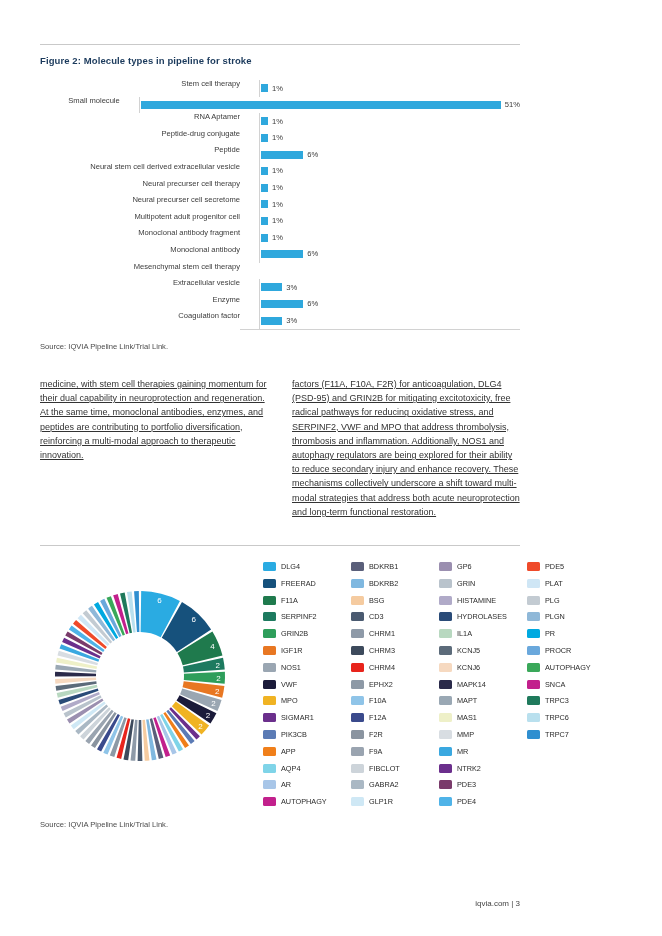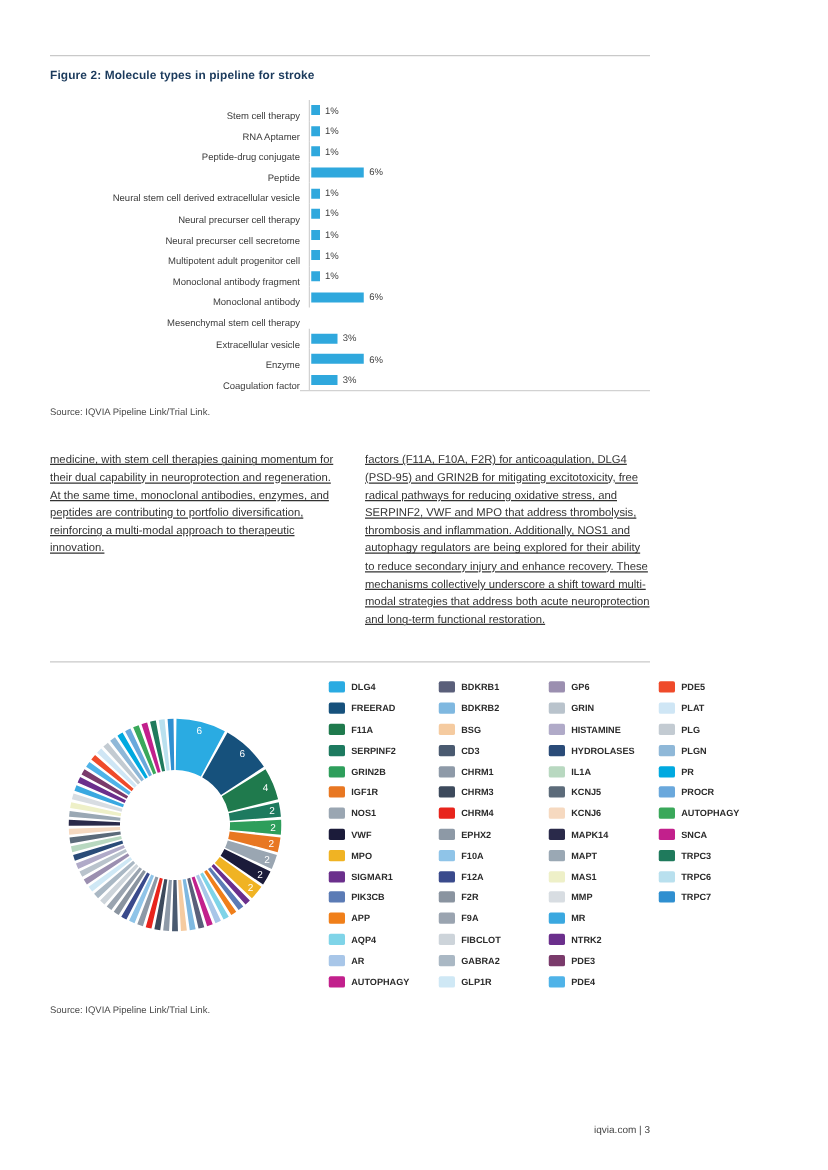--- a/index.html
+++ b/index.html
@@ -34,22 +34,23 @@
     font-weight: bold;
     color: #1b3a5c;
     margin-bottom: 14px;
     letter-spacing: 0.1px;
   }
   .barchart {
     position: relative;
   }
   .bar-row {
     display: flex;
-    align-items: flex-end;
+    align-items: flex-start;
     height: 16.6px;
+    gap: 12px;
   }
   .bar-label {
     width: 200px;
     text-align: right;
     padding-right: 7px;
     font-size: 7.6px;
     color: #3b3b3b;
     white-space: nowrap;
     line-height: 1;
   }
@@ -129,21 +130,20 @@
     width: 13px;
     height: 9px;
     border-radius: 1.5px;
     margin-right: 5px;
     flex: none;
   }
   .legend-text {
     font-size: 7.3px;
     color: #2b2b2b;
     white-space: nowrap;
-    font-weight: bold;
   }
 
   .footer {
     position: absolute;
     right: 40px;
     bottom: 28px;
     font-size: 8px;
     color: #444444;
   }
   .fig3-source {
@@ -157,20 +157,27 @@
 
   <div class="fig2-wrap">
     <div class="rule-top"></div>
     <div class="fig-title">Figure 2: Molecule types in pipeline for stroke</div>
     <div class="barchart" id="barchart">
         <div class="bar-row">
           <div class="bar-label">Stem cell therapy</div>
           <div class="bar-area">
             <div class="bar" style="width: 7.05882px; background: rgb(47, 168, 221);"></div>
             <span class="bar-val">1%</span>
+          </div>
+        </div>
+        <div class="bar-row">
+          <div class="bar-label">Small molecule</div>
+          <div class="bar-area">
+            <div class="bar" style="width: 360px; background: rgb(47, 168, 221);"></div>
+            <span class="bar-val">51%</span>
           </div>
         </div>
         <div class="bar-row">
           <div class="bar-label">RNA Aptamer</div>
           <div class="bar-area">
             <div class="bar" style="width: 7.05882px; background: rgb(47, 168, 221);"></div>
             <span class="bar-val">1%</span>
           </div>
         </div>
         <div class="bar-row">

